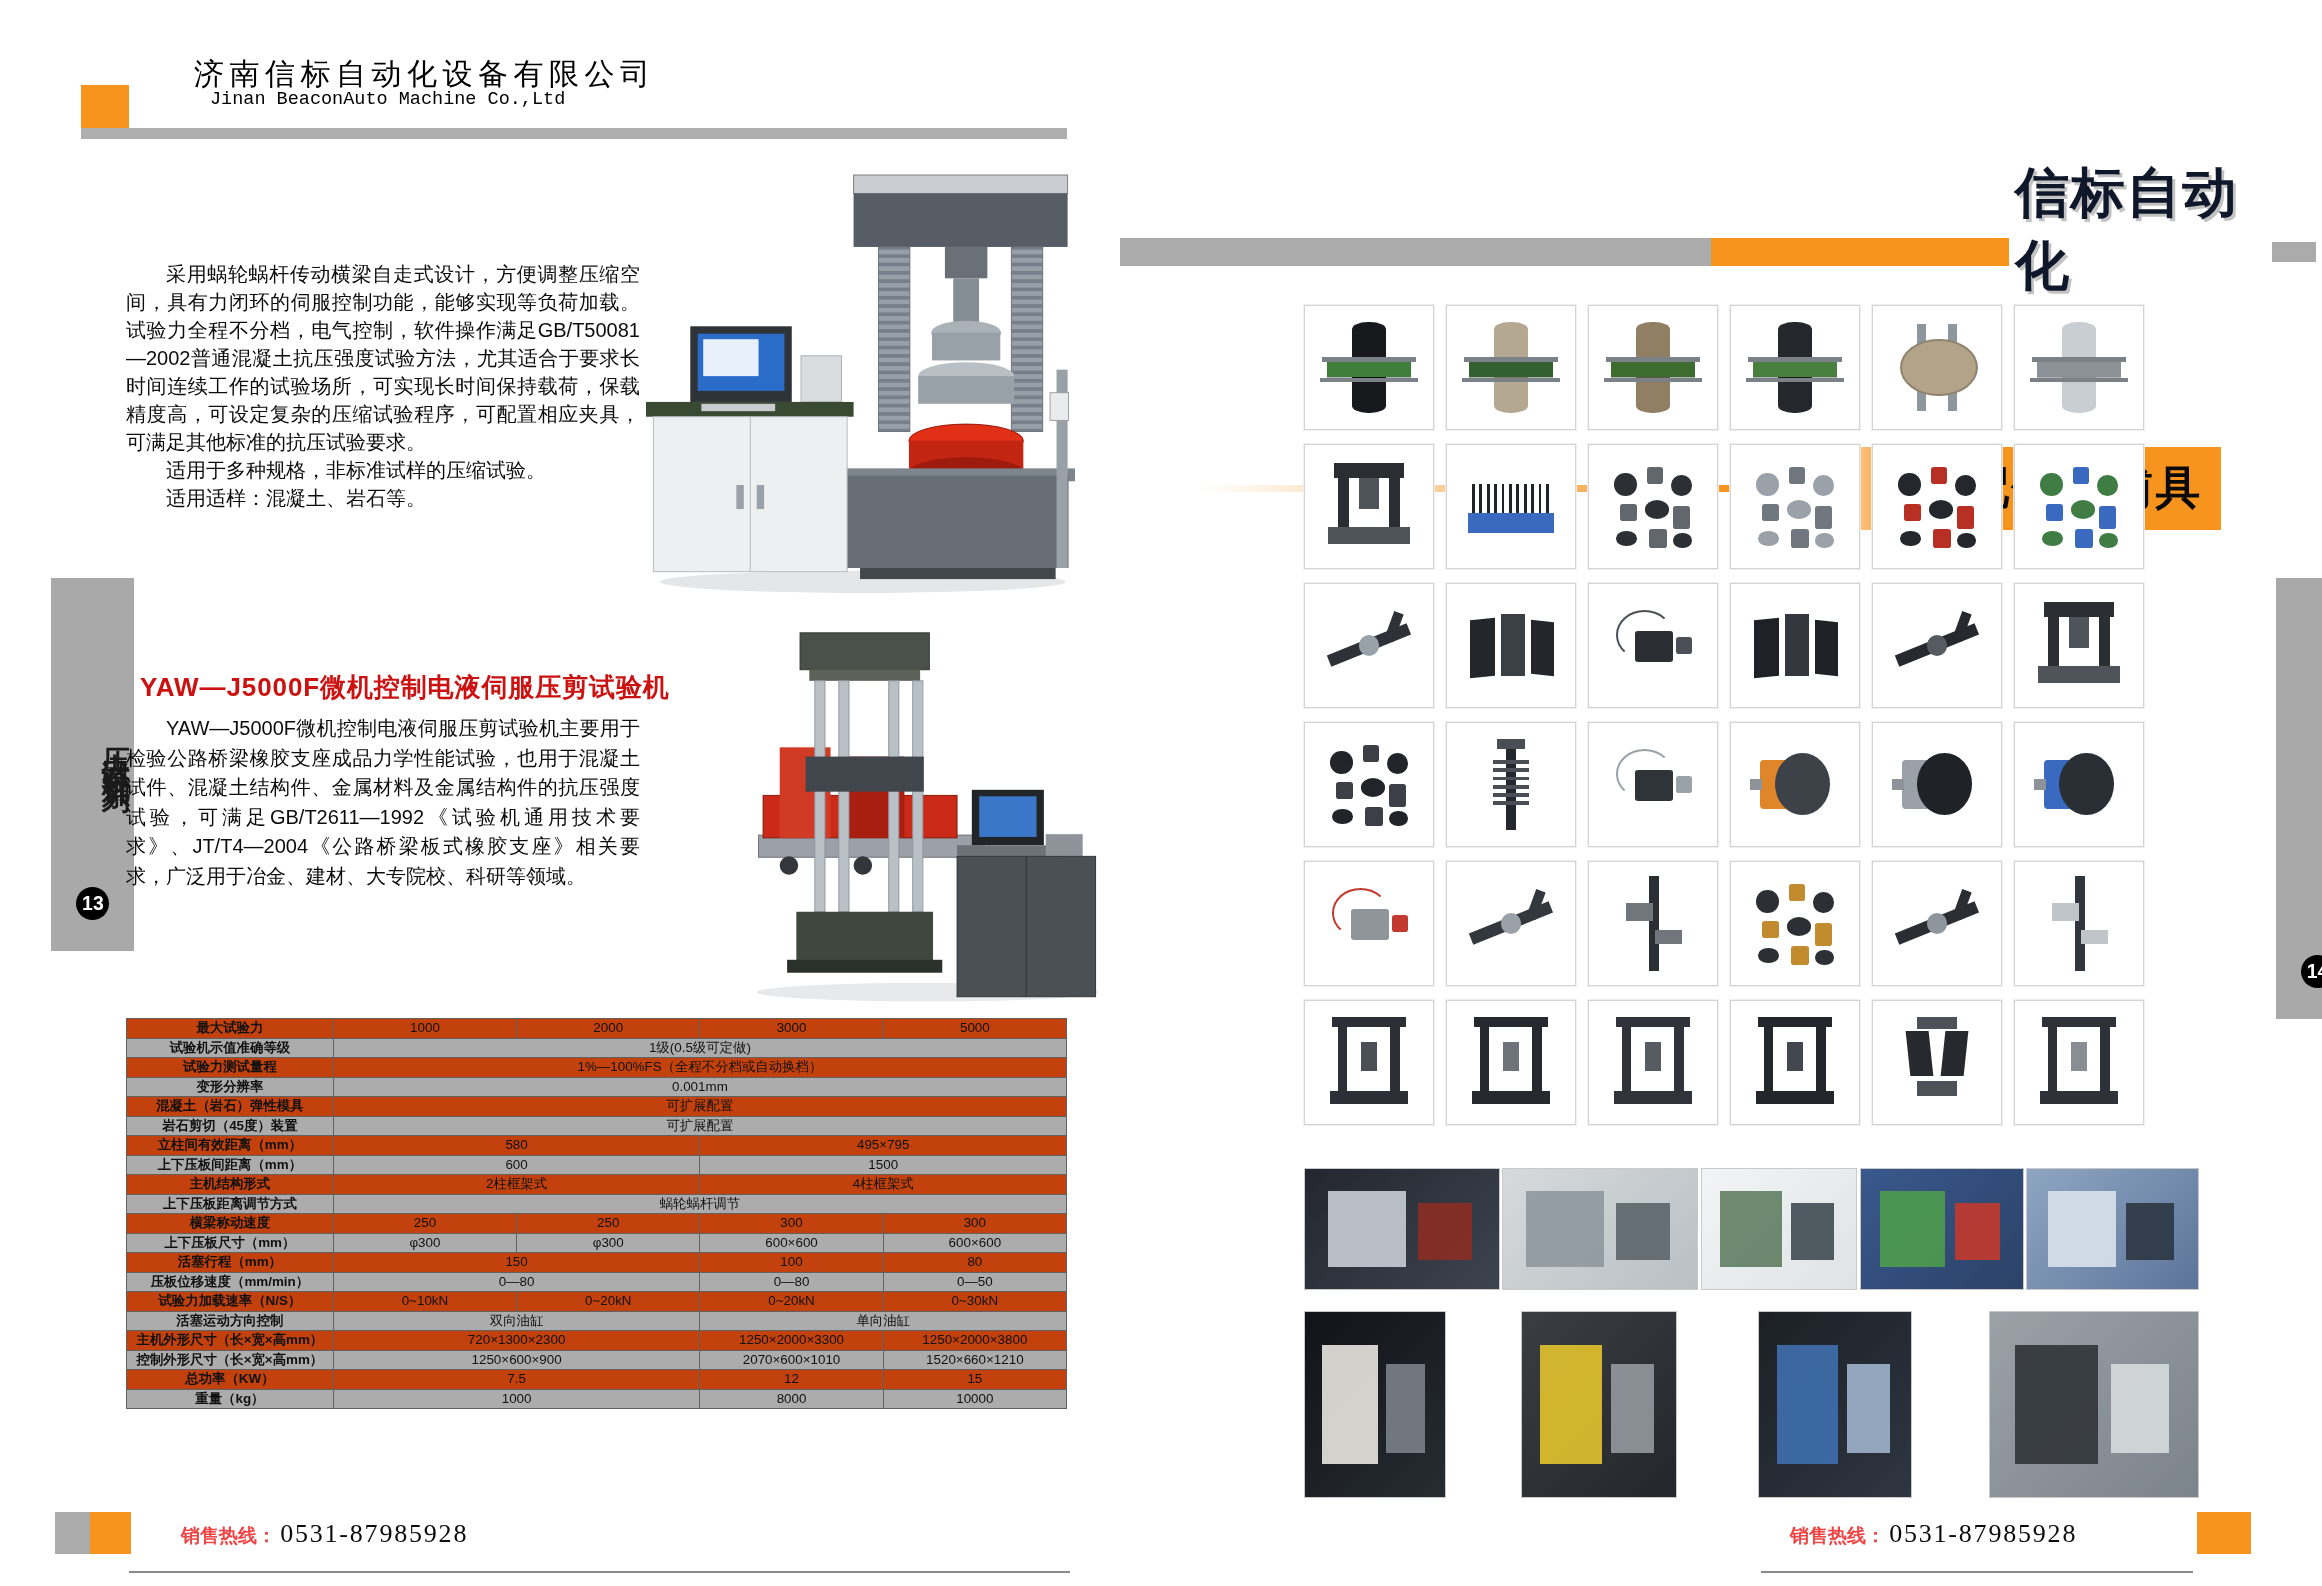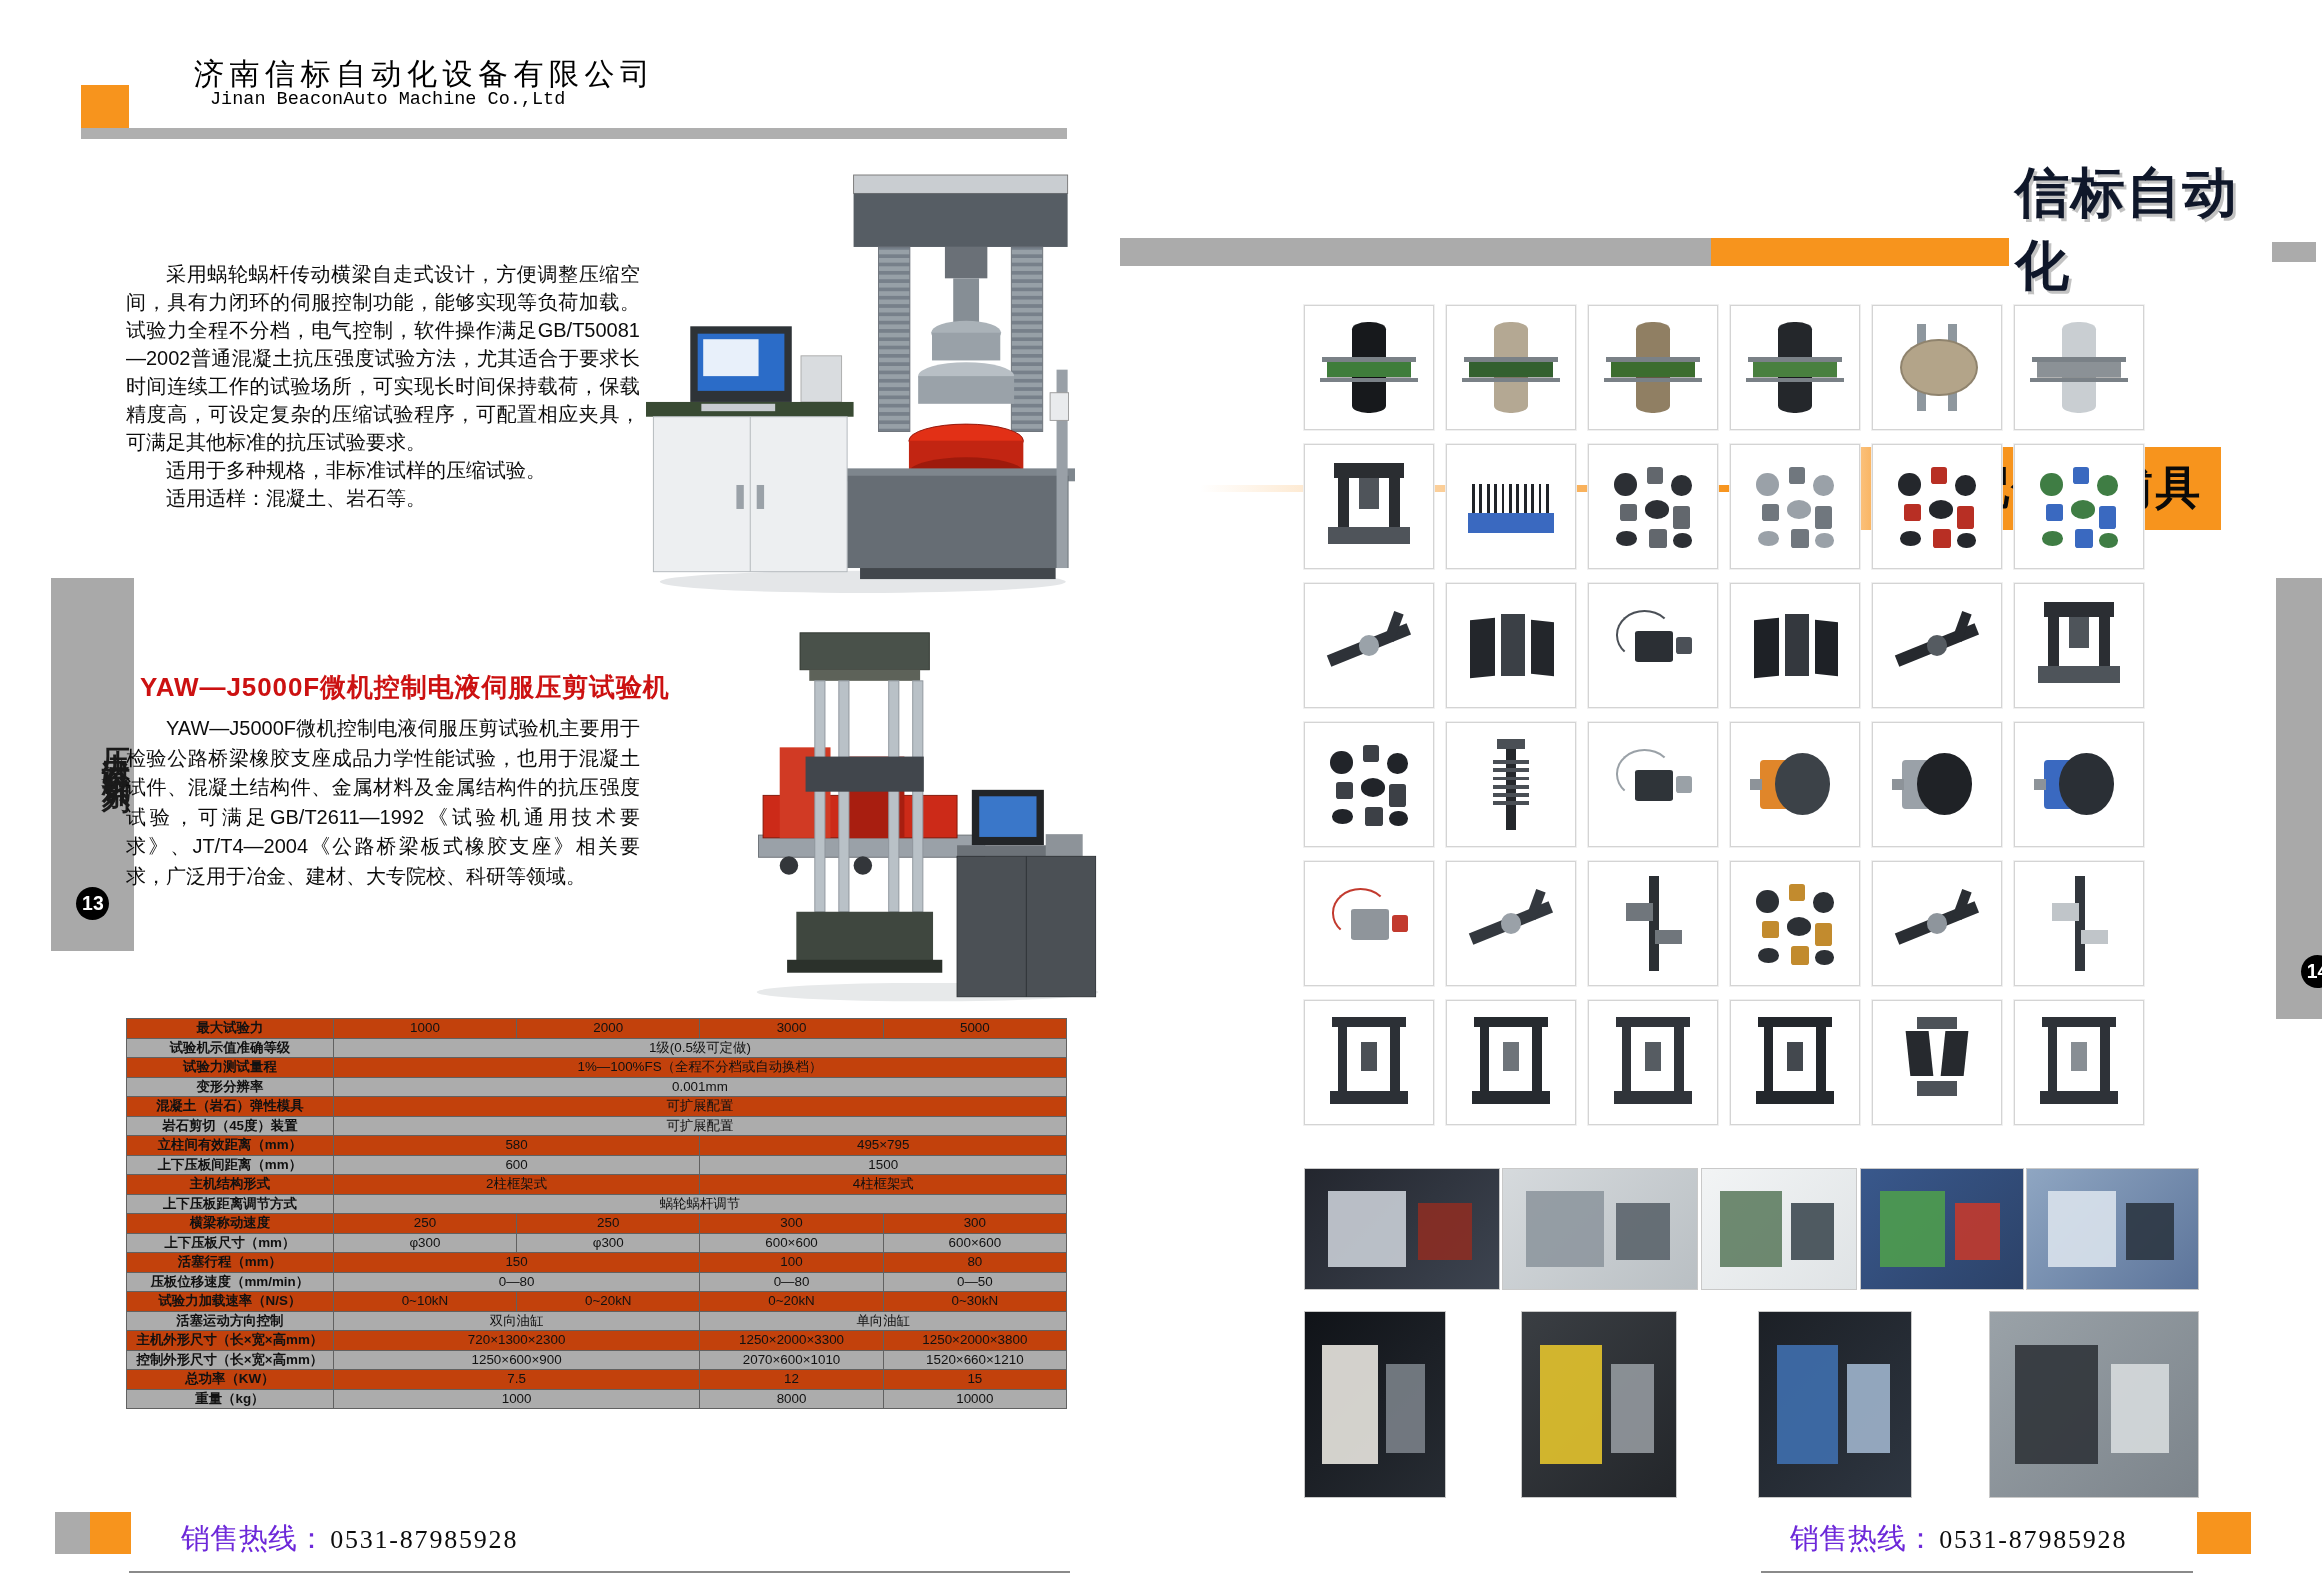--- a/index.html
+++ b/index.html
@@ -53,21 +53,21 @@
   
   #acc-grid{left:1304px;top:305px;width:842px;display:grid;grid-template-columns:repeat(6,130px);
             grid-auto-rows:125px;column-gap:12px;row-gap:14px;}
   .acc-cell{position:relative;background:#fff;border:0.9px solid #d4d4d4;box-shadow:0 0 0 0.9px #efefef;}
   .acc-ph{position:absolute;left:10%;top:8%;width:80%;height:84%;}
   
   #wide-strip{left:1304px;top:1168px;height:120px;}
   #bottom-strip{left:1304px;top:1311px;height:185px;}
   .photo{position:absolute;top:0;border:0.9px solid #c9c9c9;overflow:hidden;}
   
-  .hot-label{font-size:29px;font-weight:normal;color:#6d28d9;}
+  .hot-label{font-size:19px;font-weight:bold;color:#ef4444;}
   .hot-num{font-family:"Liberation Serif",serif;font-size:26px;letter-spacing:1.8px;color:#0c0c0c;}
   #hot-l-gray{left:55px;top:1512px;width:35px;height:42px;background:#ABABAB;}
   #hot-l-orange{left:90px;top:1512px;width:41px;height:42px;background:#F7941D;}
   #hot-l-text{left:181px;top:1519px;}
   #hot-l-line{left:129px;top:1571px;width:941px;height:1.8px;background:#8a8a8a;}
   #hot-r-text{left:1790px;top:1519px;}
   #hot-r-line{left:1761px;top:1571px;width:432px;height:1.8px;background:#8a8a8a;}
   #hot-r-orange{left:2197px;top:1512px;width:54px;height:42px;background:#F7941D;}
 </style>
 </head>

